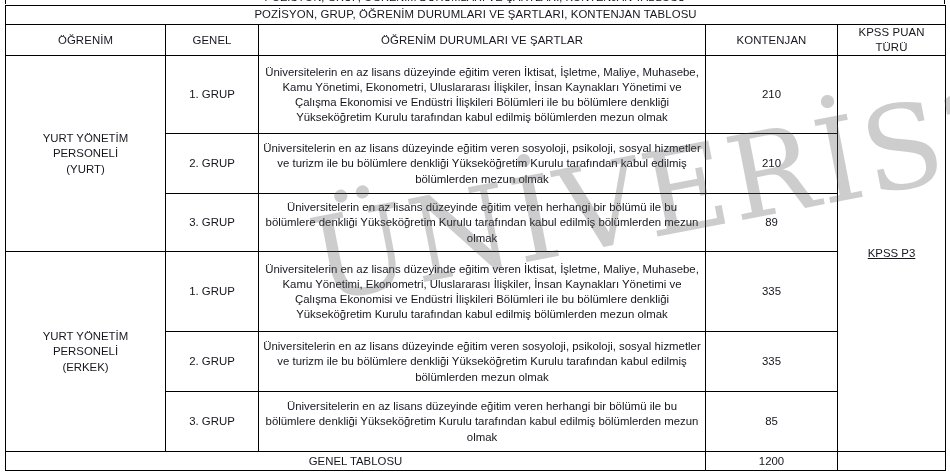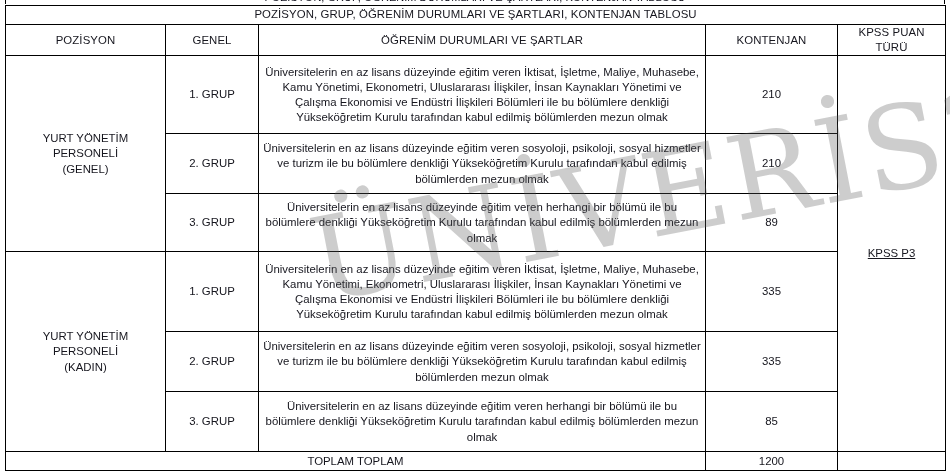--- a/index.html
+++ b/index.html
@@ -170,32 +170,32 @@
         <col class="col-desc">
         <col class="col-kont">
         <col class="col-kpss">
     </colgroup>
     <tbody>
       <tr>
         <td class="title-cell" colspan="5">POZİSYON, GRUP, ÖĞRENİM DURUMLARI VE ŞARTLARI, KONTENJAN TABLOSU</td>
       </tr>
 
       <tr>
-        <td class="head-cell">POZİSYON</td>
+        <td class="head-cell">ÖĞRENİM</td>
         <td class="head-cell">GENEL</td>
         <td class="head-cell">ÖĞRENİM DURUMLARI VE ŞARTLAR</td>
         <td class="head-cell">KONTENJAN</td>
         <td class="head-cell">KPSS PUAN TÜRÜ</td>
       </tr>
 
       <tr class="r1">
         <td class="pos-cell" rowspan="3">
           <div>YURT YÖNETİM</div>
           <div>PERSONELİ</div>
-          <div>(GENEL)</div>
+          <div>(YURT)</div>
         </td>
         <td class="grup-cell">1. GRUP</td>
         <td class="desc-cell">Üniversitelerin en az lisans düzeyinde eğitim veren İktisat, İşletme, Maliye, Muhasebe, Kamu Yönetimi, Ekonometri, Uluslararası İlişkiler, İnsan Kaynakları Yönetimi ve Çalışma Ekonomisi ve Endüstri İlişkileri Bölümleri ile bu bölümlere denkliği Yükseköğretim Kurulu tarafından kabul edilmiş bölümlerden mezun olmak</td>
         <td class="num-cell">210</td>
         <td class="kpss-cell" rowspan="6">KPSS P3</td>
       </tr>
       <tr class="r2">
         <td class="grup-cell">2. GRUP</td>
         <td class="desc-cell">Üniversitelerin en az lisans düzeyinde eğitim veren sosyoloji, psikoloji, sosyal hizmetler ve turizm ile bu bölümlere denkliği Yükseköğretim Kurulu tarafından kabul edilmiş bölümlerden mezun olmak</td>
         <td class="num-cell">210</td>
@@ -203,38 +203,38 @@
       <tr class="r3">
         <td class="grup-cell">3. GRUP</td>
         <td class="desc-cell">Üniversitelerin en az lisans düzeyinde eğitim veren herhangi bir bölümü ile bu bölümlere denkliği Yükseköğretim Kurulu tarafından kabul edilmiş bölümlerden mezun olmak</td>
         <td class="num-cell">89</td>
       </tr>
 
       <tr class="r4">
         <td class="pos-cell" rowspan="3">
           <div>YURT YÖNETİM</div>
           <div>PERSONELİ</div>
-          <div>(KADIN)</div>
+          <div>(ERKEK)</div>
         </td>
         <td class="grup-cell">1. GRUP</td>
         <td class="desc-cell">Üniversitelerin en az lisans düzeyinde eğitim veren İktisat, İşletme, Maliye, Muhasebe, Kamu Yönetimi, Ekonometri, Uluslararası İlişkiler, İnsan Kaynakları Yönetimi ve Çalışma Ekonomisi ve Endüstri İlişkileri Bölümleri ile bu bölümlere denkliği Yükseköğretim Kurulu tarafından kabul edilmiş bölümlerden mezun olmak</td>
         <td class="num-cell">335</td>
       </tr>
       <tr class="r5">
         <td class="grup-cell">2. GRUP</td>
         <td class="desc-cell">Üniversitelerin en az lisans düzeyinde eğitim veren sosyoloji, psikoloji, sosyal hizmetler ve turizm ile bu bölümlere denkliği Yükseköğretim Kurulu tarafından kabul edilmiş bölümlerden mezun olmak</td>
         <td class="num-cell">335</td>
       </tr>
       <tr class="r6">
         <td class="grup-cell">3. GRUP</td>
         <td class="desc-cell">Üniversitelerin en az lisans düzeyinde eğitim veren herhangi bir bölümü ile bu bölümlere denkliği Yükseköğretim Kurulu tarafından kabul edilmiş bölümlerden mezun olmak</td>
         <td class="num-cell">85</td>
       </tr>
 
       <tr>
-        <td class="total-label" colspan="3">TOPLAM TOPLAM</td>
+        <td class="total-label" colspan="3">GENEL TABLOSU</td>
         <td class="total-num">1200</td>
         <td class="total-blank"></td>
       </tr>
     </tbody>
   </table>
 
 </div>
 
 </body></html>

